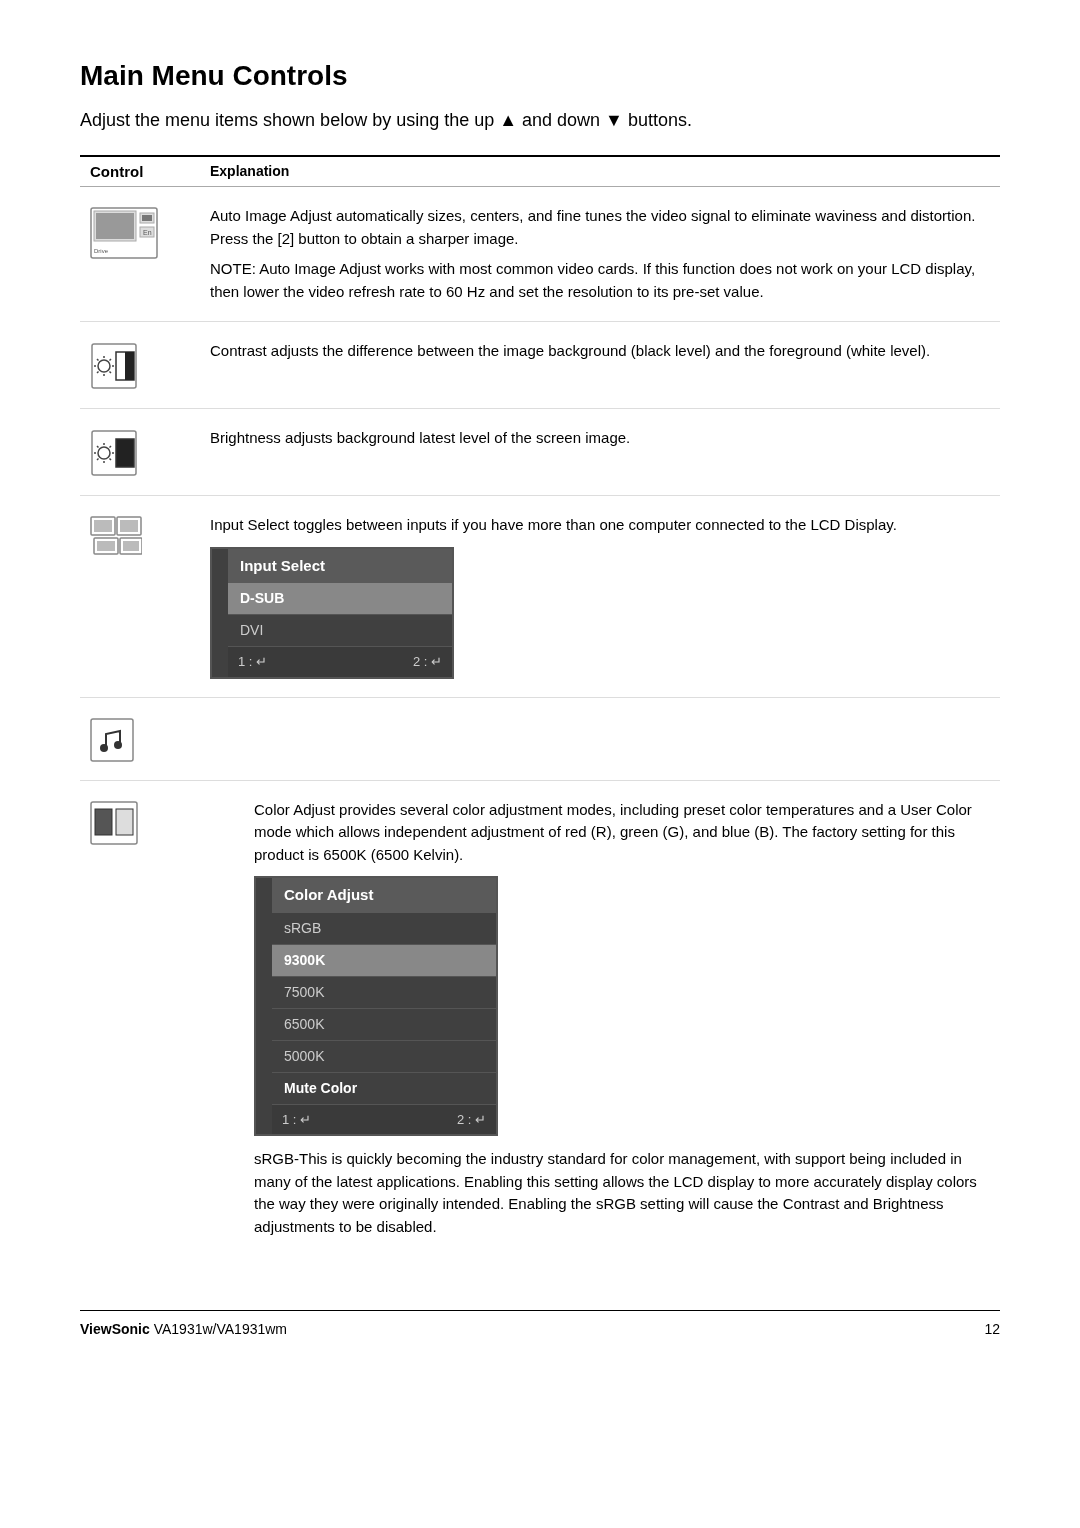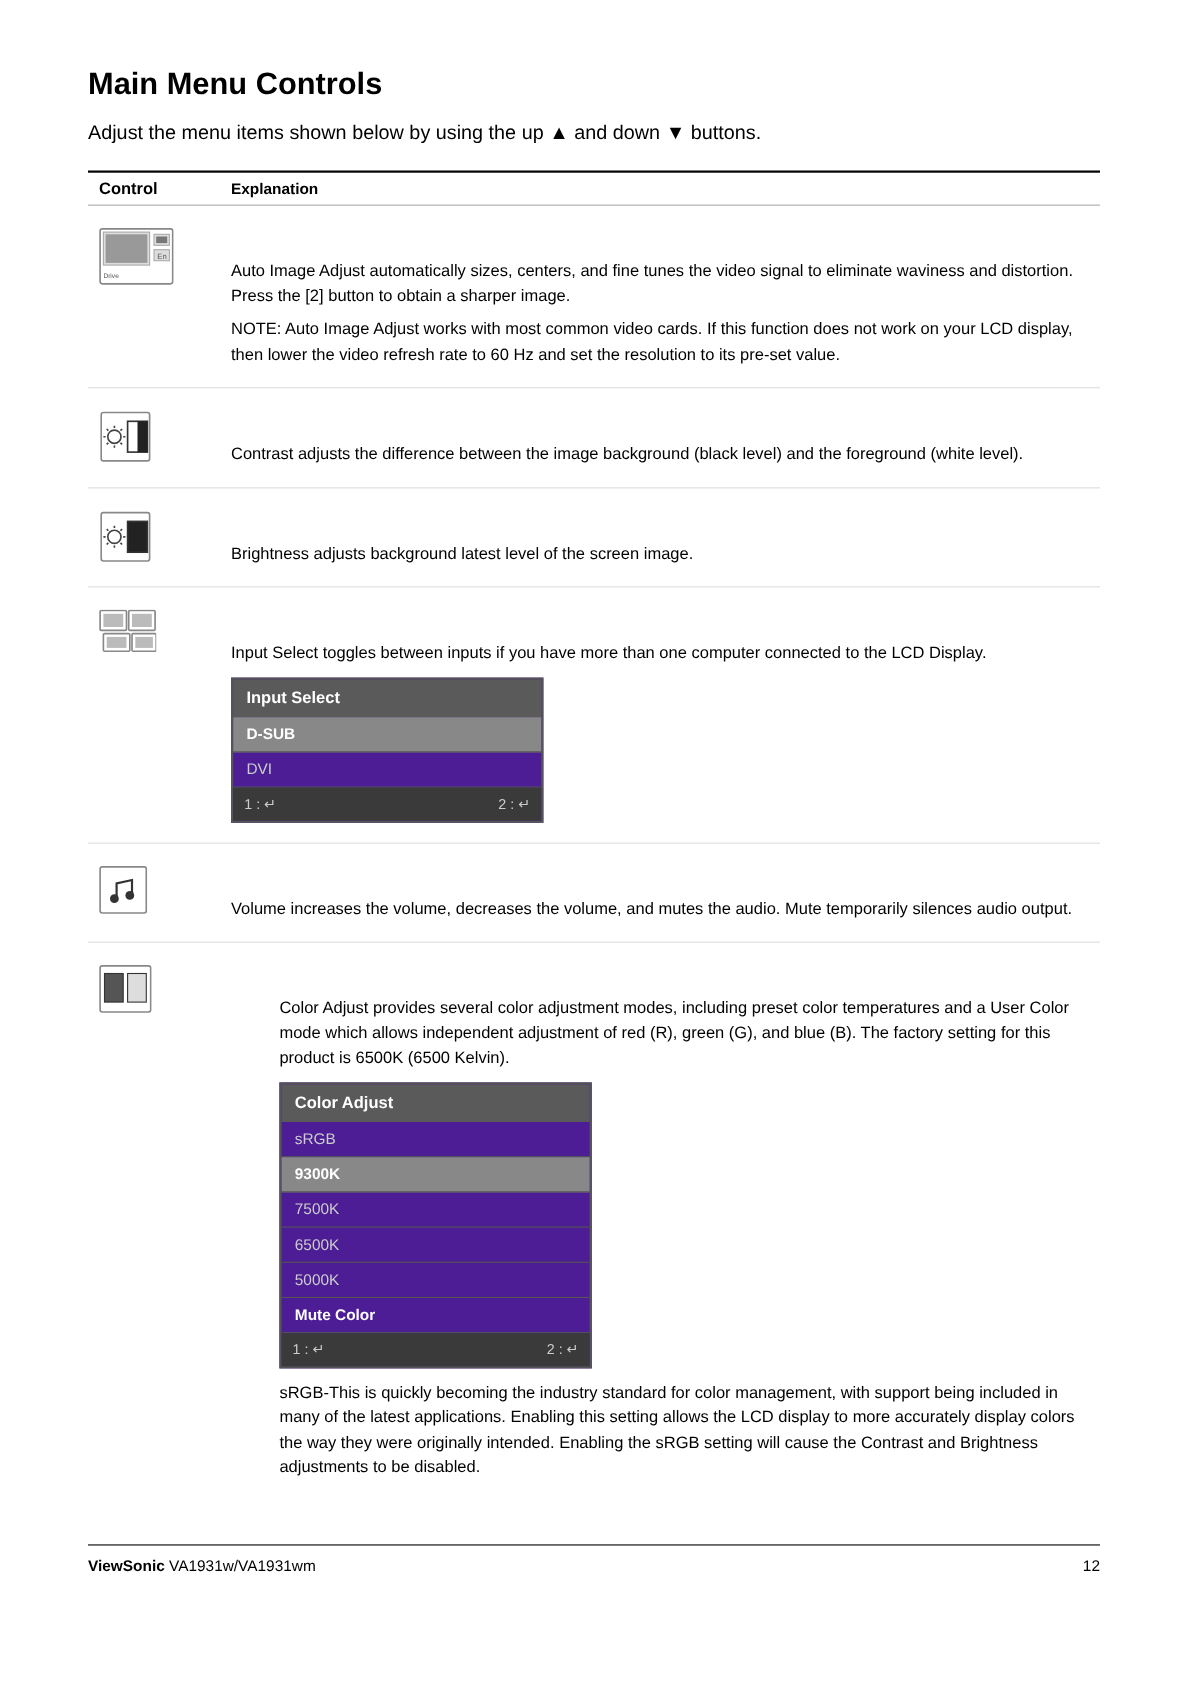--- a/index.html
+++ b/index.html
@@ -59,39 +59,39 @@
       align-items: flex-start;
       justify-content: flex-start;
       padding-left: 10px;
       padding-top: 2px;
     }
 
     .explanation-cell {
       flex: 1;
       font-size: 15px;
       line-height: 1.5;
-      margin-top: 31px;
     }
 
     .explanation-cell p {
       margin-bottom: 8px;
     }
 
     .explanation-cell p:last-child {
       margin-bottom: 0;
     }
 
     
     .osd-menu {
       border: 2px solid #555;
-      background: #4c1d95;
+      background: #404040;
       color: #fff;
-      width: 284px;
+      width: 244px;
       margin-top: 10px;
       font-size: 14px;
+      padding-left: 16px;
     }
 
     .osd-menu-title {
       background: #5a5a5a;
       color: #fff;
       font-weight: bold;
       padding: 6px 12px;
       font-size: 15px;
     }
 
@@ -118,21 +118,21 @@
       padding: 5px 10px;
       background: #3a3a3a;
       color: #ccc;
       font-size: 13px;
     }
 
     .footer-bar {
       display: flex;
       justify-content: space-between;
       align-items: center;
-      margin-top: 40px;
+      margin-top: 54px;
       border-top: 1px solid #000;
       padding-top: 10px;
       font-size: 14px;
     }
 
     
     .auto-image-icon {
       width: 68px;
       height: 52px;
     }
@@ -275,21 +275,20 @@
   <div class="icon-cell">
     <svg class="audio-icon" viewBox="0 0 44 44" xmlns="http://www.w3.org/2000/svg">
       <rect x="1" y="1" width="42" height="42" rx="2" fill="#fff" stroke="#888" stroke-width="1.5"></rect>
 
       <path d="M16 30 L16 16 L30 13 L30 27" stroke="#333" stroke-width="2" fill="none"></path>
       <circle cx="14" cy="30" r="4" fill="#333"></circle>
       <circle cx="28" cy="27" r="4" fill="#333"></circle>
     </svg>
   </div>
   <div class="explanation-cell">
-    <p>Volume increases the volume, decreases the volume, and mutes the audio. Mute temporarily silences audio output.</p>
   </div>
 </div>
 
 <div class="table-row" style="border-bottom:none;gap:44px;">
   <div class="icon-cell">
     <svg class="color-adjust-icon" viewBox="0 0 48 44" xmlns="http://www.w3.org/2000/svg">
       <rect x="1" y="1" width="46" height="42" rx="2" fill="#fff" stroke="#888" stroke-width="1.5"></rect>
 
       <rect x="5" y="8" width="17" height="26" fill="#555" stroke="#333" stroke-width="1"></rect>
       <rect x="26" y="8" width="17" height="26" fill="#ddd" stroke="#333" stroke-width="1"></rect>

